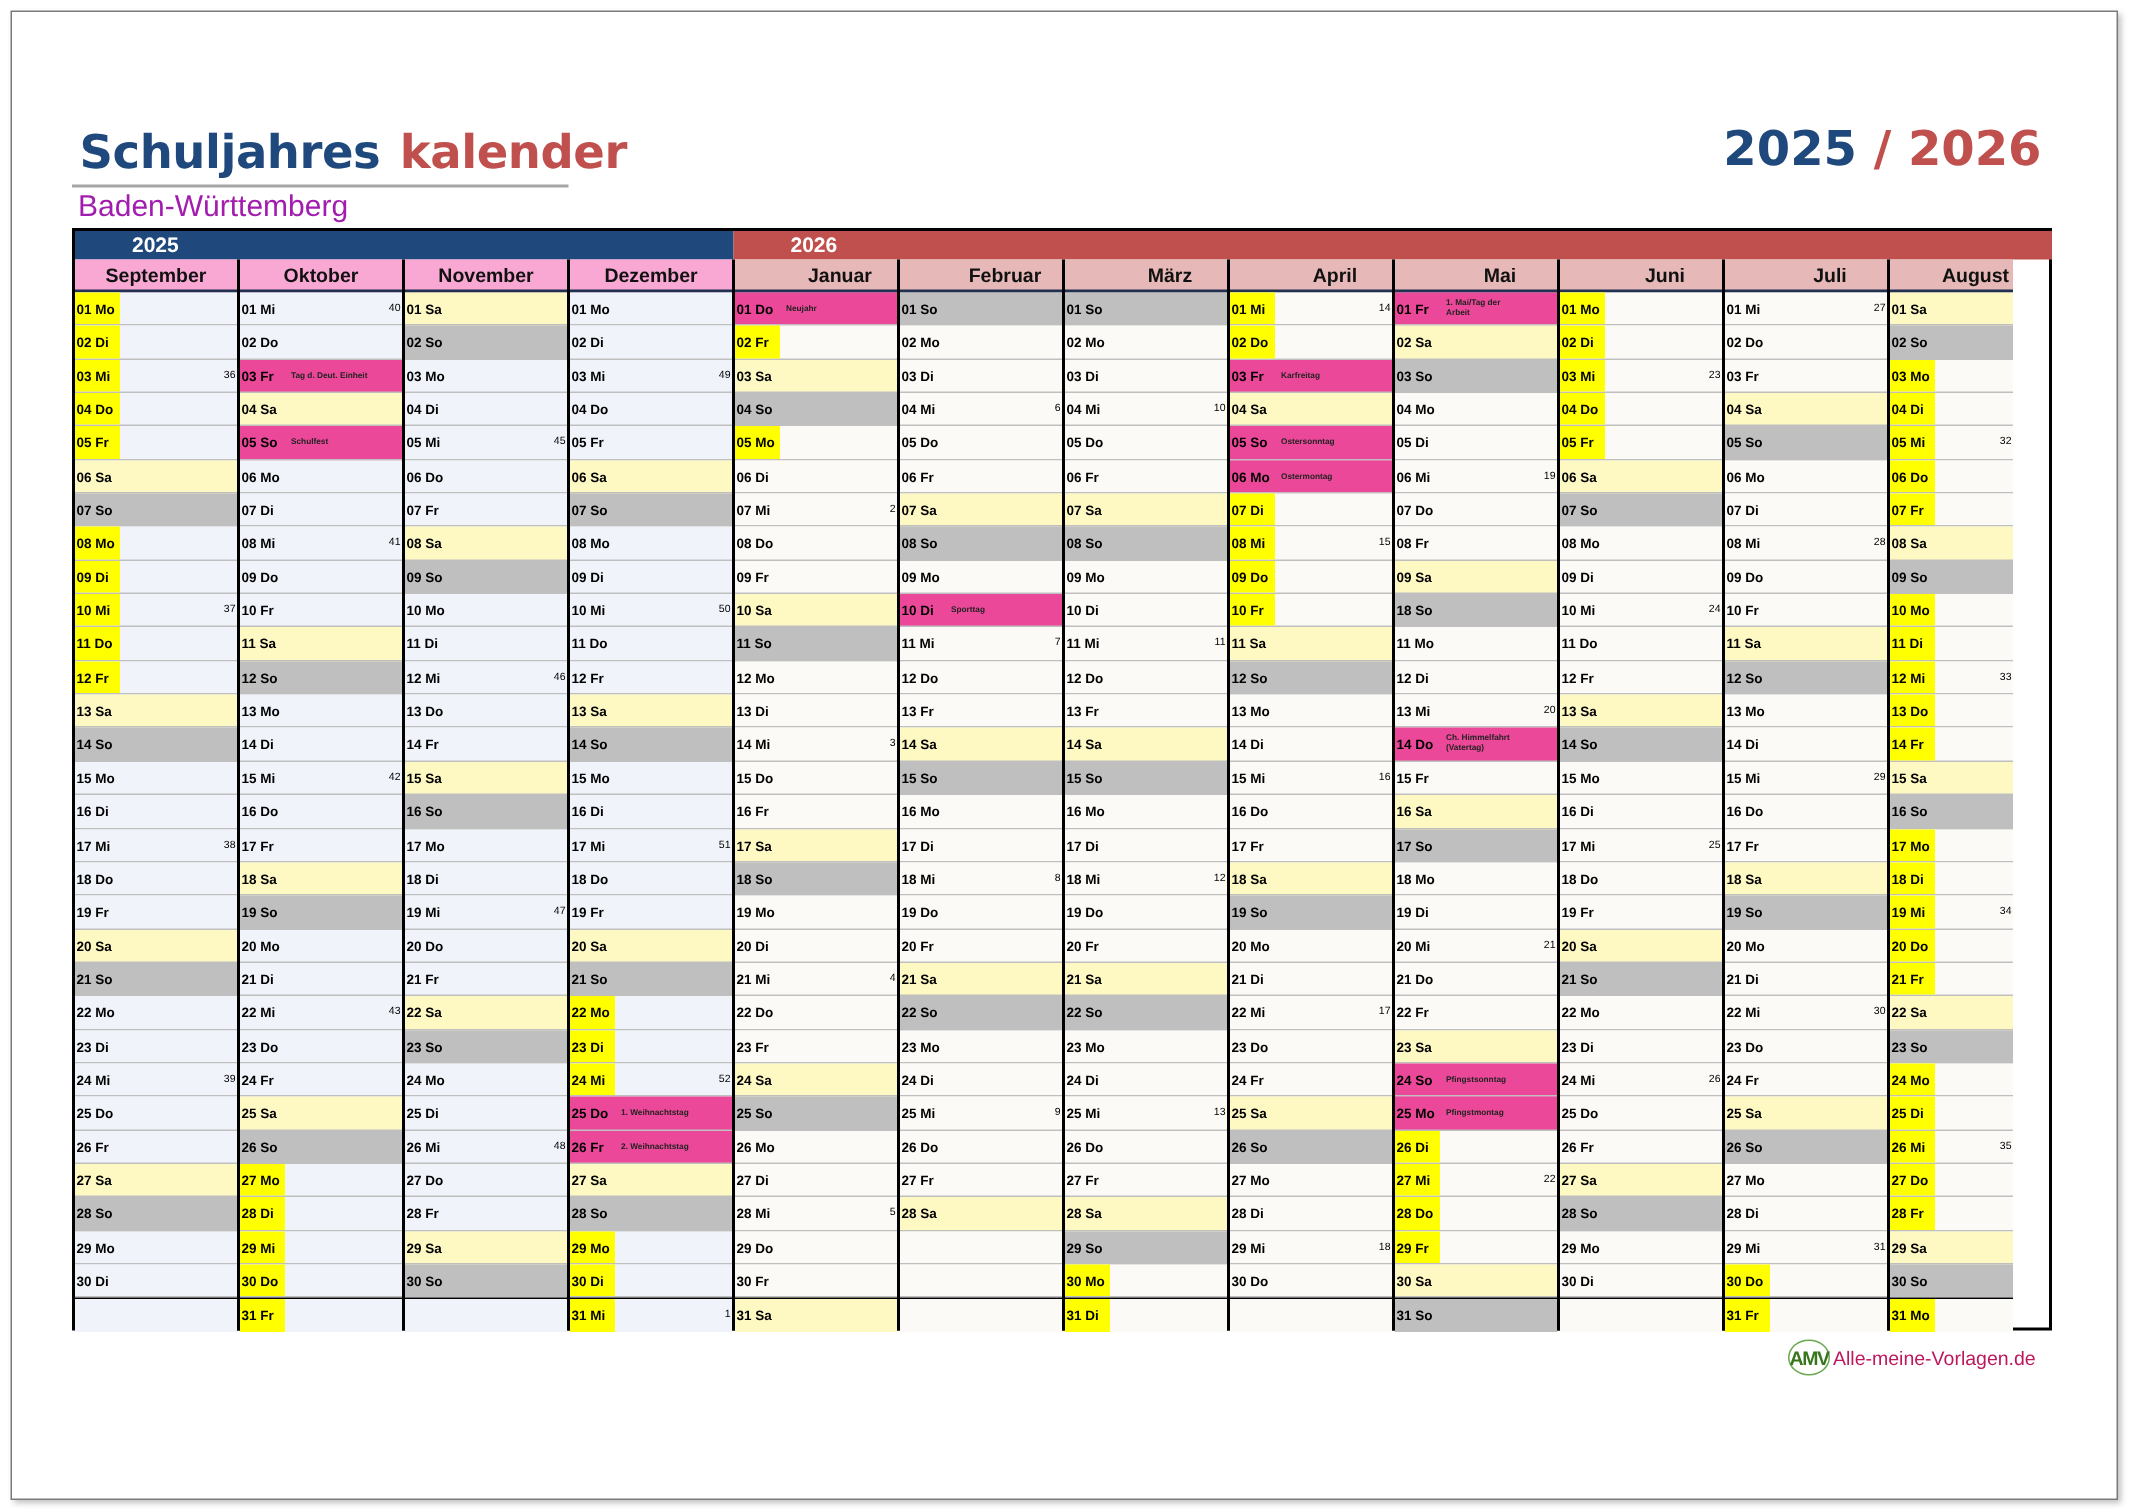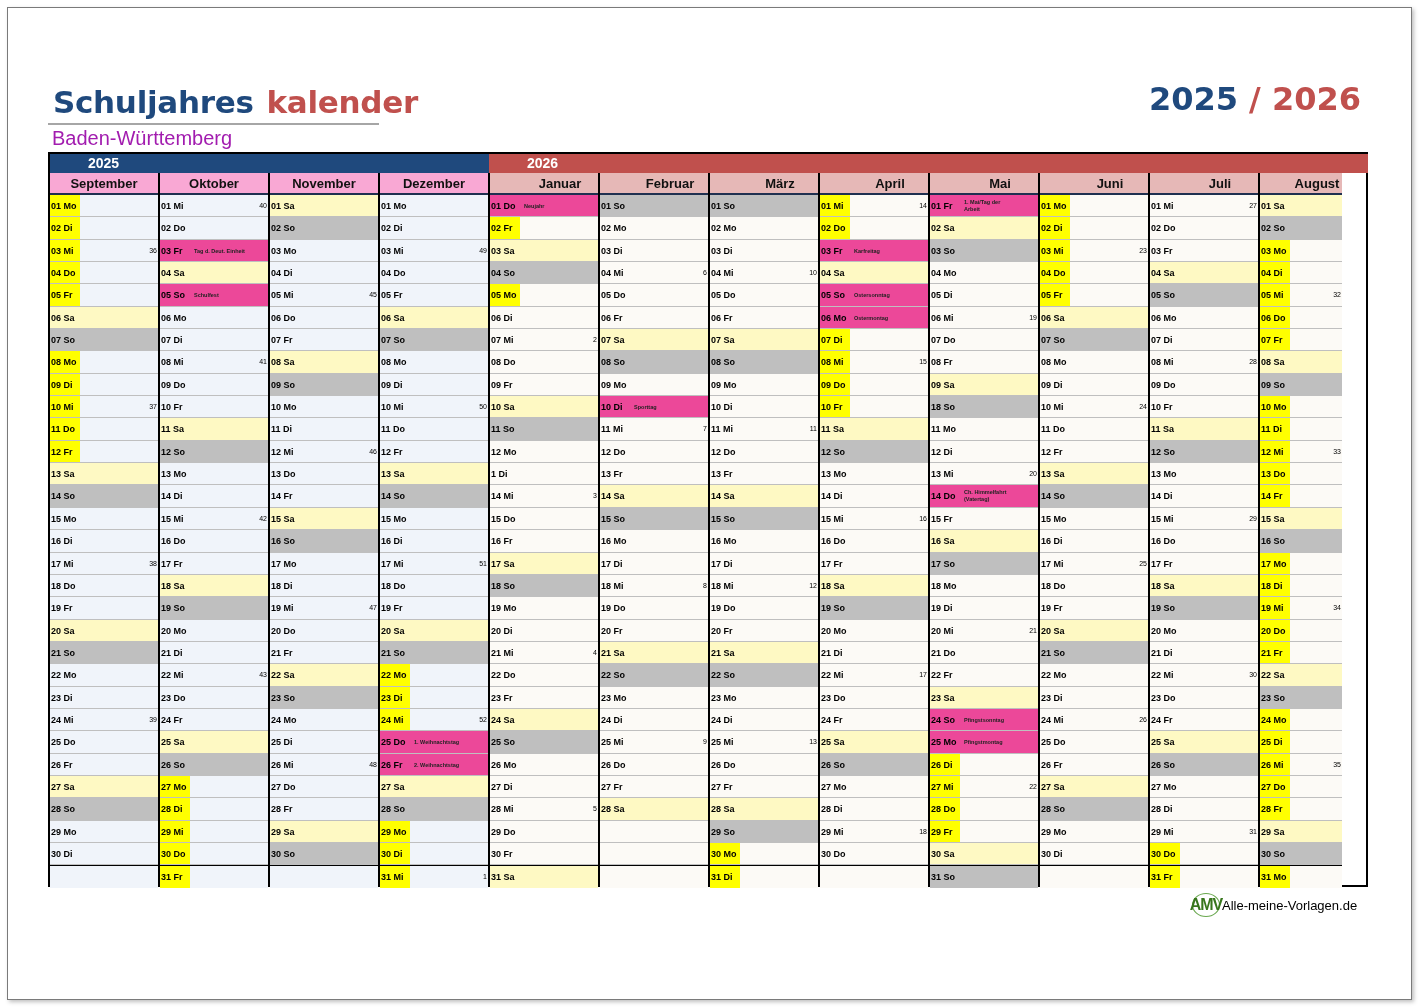--- a/index.html
+++ b/index.html
@@ -28,22 +28,22 @@
   .day .note{position:absolute;left:34px;top:0;font-size:5.5px;line-height:22px;font-weight:bold;color:#222;white-space:nowrap;}
   .day .note.two{line-height:7px;top:4px;}
   .day .wk{position:absolute;right:1px;top:0;font-size:7px;font-weight:normal;color:#000;}
   .c2025 .day.sa,.c2026 .day.sa{background:#fef9c3;}
   .c2025 .day.so,.c2026 .day.so{background:#bfbfbf;}
   .c2025 .day.hol,.c2026 .day.hol{background:#ec4899;}
   .day.vac .lbl{background:#ffff00;}
   .day.empty{}
   .day.lastrow{border-top:1px solid #000;border-bottom:none;}
   .logo{position:absolute;left:1192px;top:891px;height:28px;display:flex;align-items:center;}
-  .logo .circ{width:28px;height:24px;border:1.5px solid #6aa84f;border-radius:50%;display:flex;align-items:center;justify-content:center;font-size:16px;font-weight:bold;color:#38761d;letter-spacing:-1px;box-sizing:border-box;}
-  .logo .txt{font-size:13px;color:#000000;margin-left:2px;}
+  .logo .circ{width:28px;height:24px;border:1.5px solid #6aa84f;border-radius:50%;display:flex;align-items:center;justify-content:center;font-size:13px;font-weight:bold;color:#38761d;letter-spacing:-1px;box-sizing:border-box;}
+  .logo .txt{font-size:13px;color:#be185d;margin-left:2px;}
 </style>
 </head>
 <body>
 
 <div class="page"></div>
 
 <div class="title"><span class="a">Schuljahres</span><span class="b">kalender</span></div>
 <div class="title-rule"></div>
 <div class="subtitle">Baden-Württemberg</div>
 <div class="years"><span class="a">2025</span><span class="b"> / </span><span class="b">2026</span></div>
@@ -490,21 +490,21 @@
       <div class="day sa">
         <span class="lbl">10 Sa</span>
       </div>
       <div class="day so">
         <span class="lbl">11 So</span>
       </div>
       <div class="day wd">
         <span class="lbl">12 Mo</span>
       </div>
       <div class="day wd">
-        <span class="lbl">1 Di</span>
+        <span class="lbl">13 Di</span>
       </div>
       <div class="day wd">
         <span class="lbl">14 Mi</span>
         <span class="wk">3</span>
       </div>
       <div class="day wd">
         <span class="lbl">15 Do</span>
       </div>
       <div class="day wd">
         <span class="lbl">16 Fr</span>

